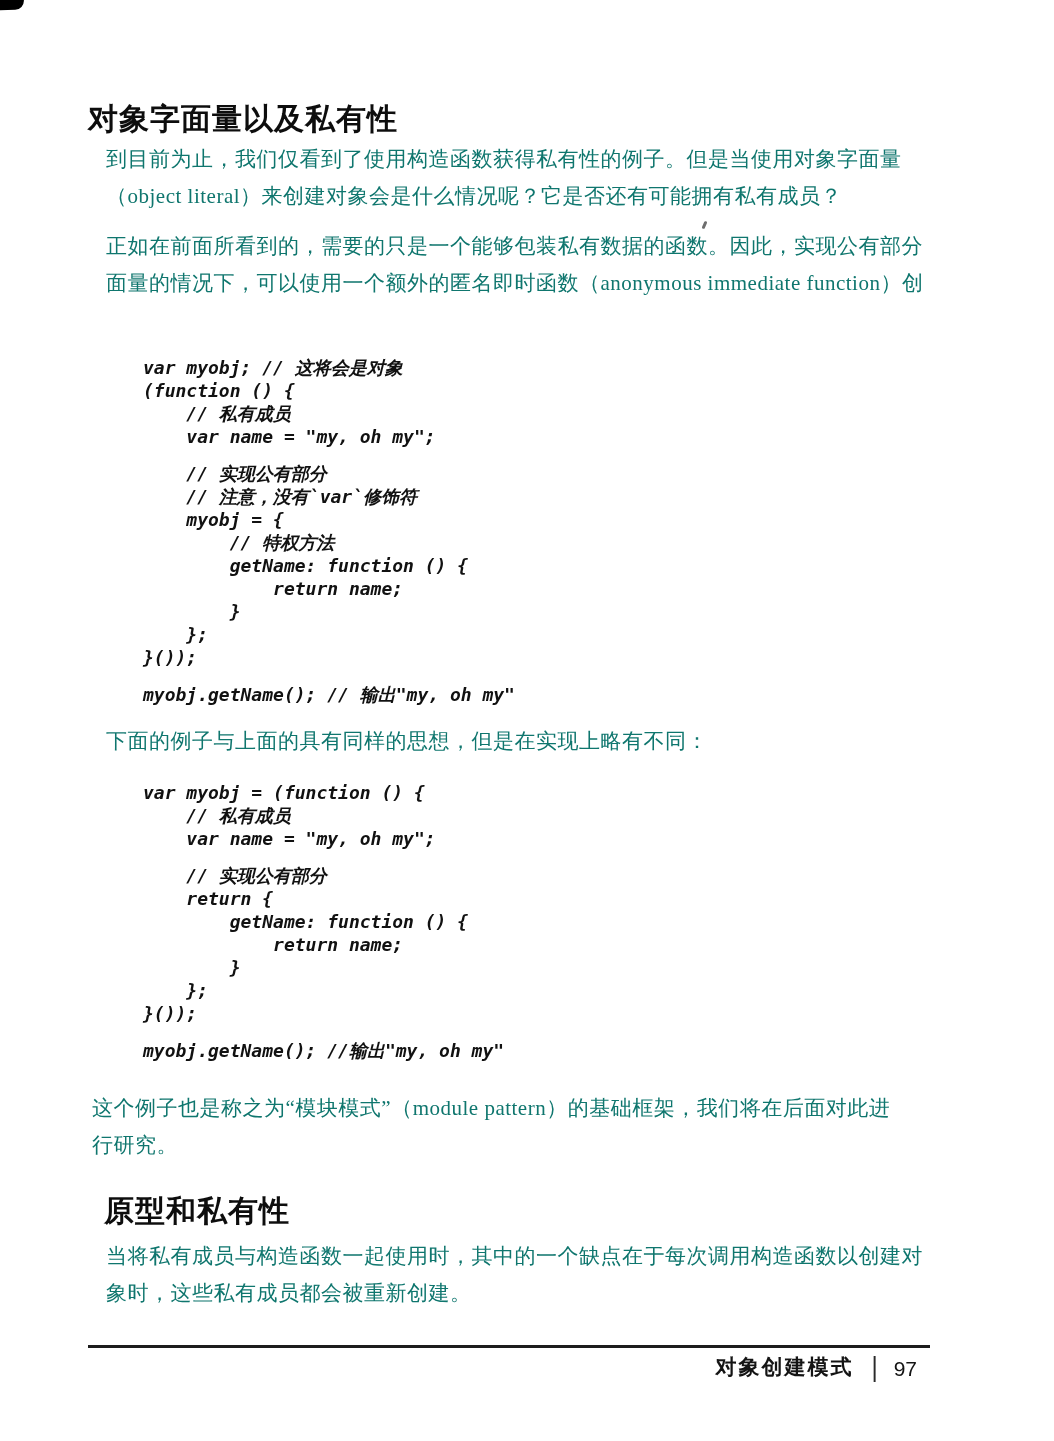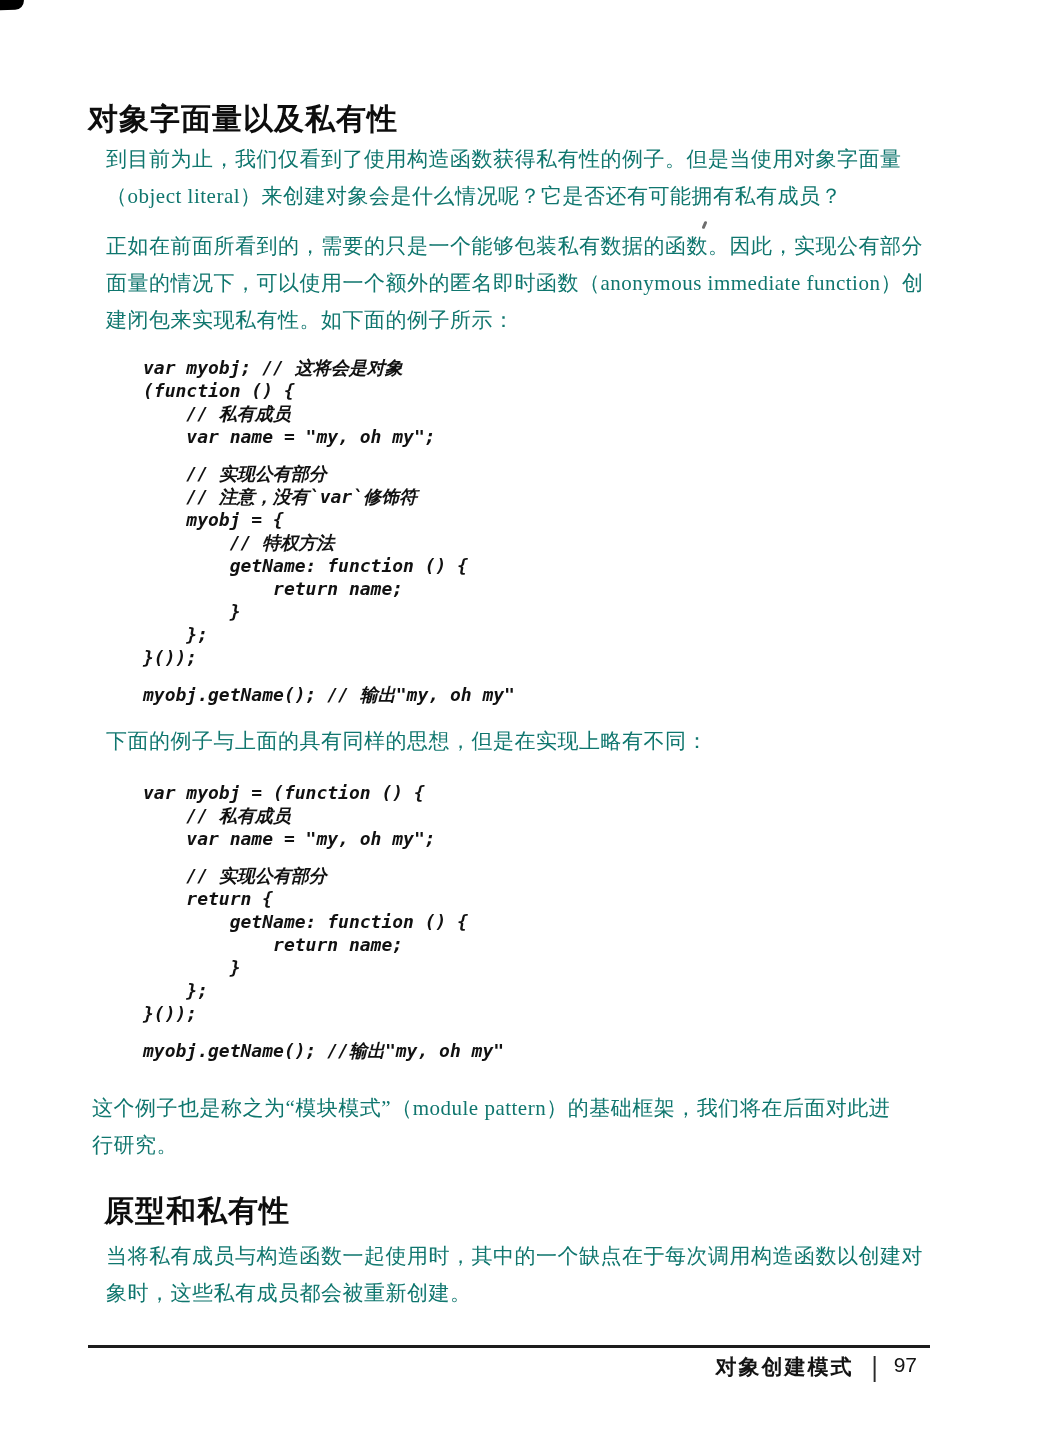--- a/index.html
+++ b/index.html
@@ -80,21 +80,21 @@
   
   .footer-rule {
     left: 88px; top: 1345px;
     width: 842px; height: 3px;
     background: #1c1c1c;
   }
   .footer {
     top: 1353px;
     right: 137px;
     display: flex;
-    align-items: flex-start;
+    align-items: flex-end;
     font-family: "Liberation Sans", sans-serif;
     color: #141414;
   }
   .footer .chapter {
     font-weight: bold;
     font-size: 21px;
     letter-spacing: 2px;
   }
   .footer .sep {
     font-weight: 300;
@@ -119,21 +119,20 @@
   <div class="abs heading h1">对象字面量以及私有性</div>
 
   <div class="abs para p1">
       <div class="line">到目前为止，我们仅看到了使用构造函数获得私有性的例子。但是当使用对象字面量</div>
       <div class="line">（object literal）来创建对象会是什么情况呢？它是否还有可能拥有私有成员？</div>
     </div>
 
   <div class="abs para p2">
       <div class="line">正如在前面所看到的，需要的只是一个能够包装私有数据的函数。因此，实现公有部分</div>
       <div class="line">面量的情况下，可以使用一个额外的匿名即时函数（anonymous immediate function）创</div>
-      <div class="line">建闭包来实现私有性。如下面的例子所示：</div>
     </div>
 
   <div class="abs code code1">
       <div class="line">var myobj; // 这将会是对象</div>
       <div class="line">(function () {</div>
       <div class="line">    // 私有成员</div>
       <div class="line">    var name = "my, oh my";</div>
       <div class="line blank"></div>
       <div class="line">    // 实现公有部分</div>
       <div class="line">    // 注意，没有`var`修饰符</div>

